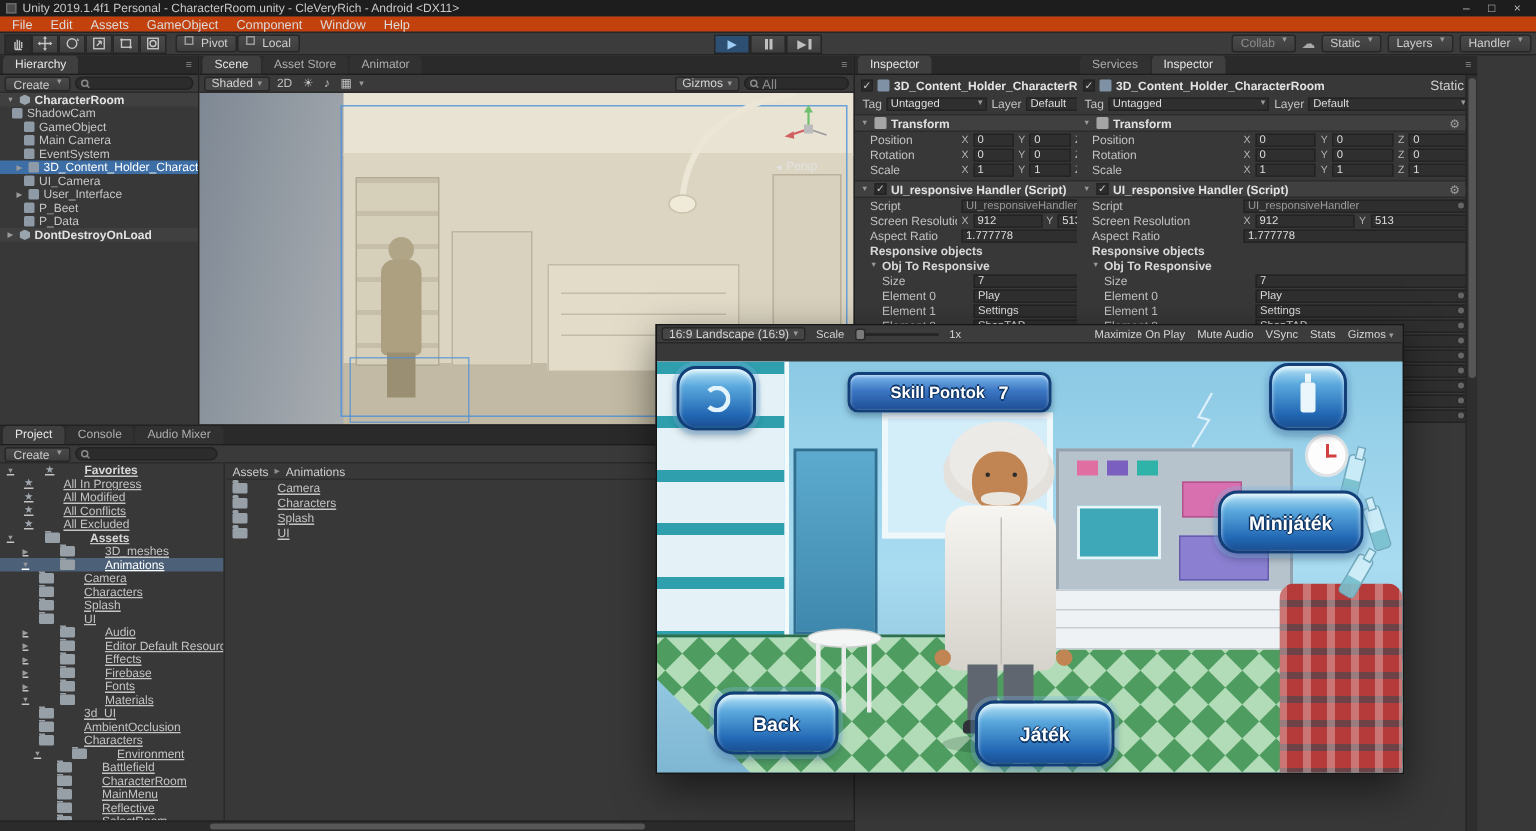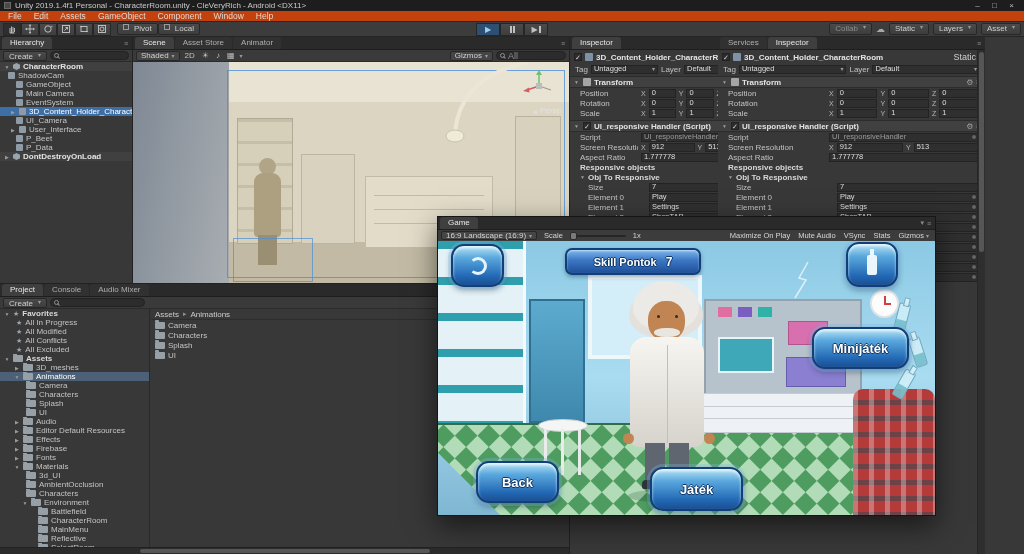--- a/index.html
+++ b/index.html
@@ -65,21 +65,21 @@
 .sc-cab{position:absolute;left:168px;top:92px;width:54px;height:90px;background:#d9d2be;border:1px solid #bdb59f;}
 .sc-desk{position:absolute;left:232px;top:114px;width:128px;height:72px;background:#e3dcc9;border:1px solid #c3bba5;}
 .sc-desk::after{content:"";position:absolute;left:8px;right:8px;top:18px;height:1px;background:#c3bba5;box-shadow:0 14px 0 #c3bba5,0 28px 0 #c3bba5;}
 .sc-door{position:absolute;left:382px;top:54px;width:46px;height:134px;background:#d8d1bd;border:1px solid #bab29c;}
 .sc-charhead{position:absolute;left:126px;top:96px;width:17px;height:17px;border-radius:50%;background:#b1a588;}
 .sc-charbody{position:absolute;left:121px;top:111px;width:27px;height:64px;border-radius:9px 9px 4px 4px;background:#aca081;}
 .sc-charlegs{position:absolute;left:125px;top:173px;width:19px;height:30px;background:#9a8f72;}
 .sc-select{position:absolute;left:94px;top:8px;width:338px;height:208px;border:1px solid rgba(74,144,217,.8);}
 .sc-select2{position:absolute;left:100px;top:176px;width:80px;height:44px;border:1px solid rgba(74,144,217,.7);}
 .gizmo{position:absolute;right:12px;top:6px;width:36px;height:36px;}
-.persp{position:absolute;right:8px;top:44px;color:#e2e2e2;font-size:8px;display:flex;gap:2px;align-items:flex-end;}
+.persp{position:absolute;right:24px;top:44px;color:#e2e2e2;font-size:8px;display:flex;gap:2px;align-items:flex-end;}
 
 
 .inspA{left:570px;top:37px;width:187px;height:517px;}
 .inspB{left:718px;top:37px;width:267px;height:517px;border-right:none;}
 .ins-head{display:flex;align-items:center;gap:3px;height:14px;padding:0 4px;}
 .cb{width:8px;height:8px;background:#2c2c2c;border:1px solid #222;flex:none;display:flex;align-items:center;justify-content:center;color:#d0d0d0;font-size:7px;line-height:7px;}
 .gicon{width:8px;height:8px;background:#7f91a5;border-radius:1px;flex:none;}
 .iname{font-weight:bold;color:#e4e4e4;font-size:8px;overflow:hidden;white-space:nowrap;flex:1;}
 .staticdd{display:flex;align-items:center;gap:2px;color:#cfcfcf;flex:none;}
 .irow{display:flex;align-items:center;gap:3px;height:10px;padding:0 5px 0 10px;font-size:8px;color:#c2c2c2;white-space:nowrap;}
@@ -98,21 +98,21 @@
 .boldlbl{font-weight:bold;color:#d8d8d8;}
 .picker{width:6px;height:6px;border-radius:50%;background:#666;border:1px solid #2a2a2a;flex:none;margin-left:auto;}
 .vscroll{position:absolute;right:0;top:13px;bottom:0;width:8px;background:#2e2e2e;border-left:1px solid #262626;}
 .vthumb{position:absolute;left:1px;right:1px;top:2px;height:200px;background:#565656;border-radius:3px;}
 .inspA .vthumb{height:140px;}
 
 
 .project{left:0;top:283px;width:570px;height:271px;border-top:1px solid #222;}
 .ptree{position:absolute;left:0;top:25px;width:150px;bottom:7px;border-right:1px solid #292929;overflow:hidden;}
 .pcontent{position:absolute;left:151px;top:25px;right:0;bottom:7px;overflow:hidden;}
-.prow{height:9px;display:flex;align-items:center;gap:3px;padding-left:4px;font-size:8px;color:#c4c4c4;white-space:nowrap;overflow:hidden;}
+.prow{height:9px;display:flex;align-items:center;gap:20px;padding-left:4px;font-size:8px;color:#c4c4c4;white-space:nowrap;overflow:hidden;text-decoration:underline;}
 .prow .arr{width:6px;font-size:5px;color:#9a9a9a;text-align:center;flex:none;}
 .prow.sel{background:#4c6077;color:#fff;}
 .star{color:#9fa6ad;font-size:7px;flex:none;line-height:7px;}
 .fold{width:10px;height:7px;background:#97a0a7;border-radius:1px;position:relative;flex:none;}
 .fold::before{content:"";position:absolute;top:-2px;left:0;width:4px;height:2px;background:#97a0a7;border-radius:1px 1px 0 0;}
 .crumbbar{height:11px;display:flex;align-items:center;gap:4px;padding:0 4px;border-bottom:1px solid #2d2d2d;color:#cccccc;font-size:8px;}
 .crumb-sep{color:#8e8e8e;font-size:7px;}
 .hscroll{position:absolute;left:0;right:0;bottom:0;height:7px;background:#2b2b2b;border-top:1px solid #222;}
 .hthumb{position:absolute;left:140px;width:290px;top:1px;height:4px;background:#575757;border-radius:2px;}
 
@@ -266,21 +266,21 @@
       <span class="cloud">☁</span>
       <span class="btn">
           <span>Static</span>
           <span class="car">▾</span>
         </span>
       <span class="btn">
           <span>Layers</span>
           <span class="car">▾</span>
         </span>
       <span class="btn">
-          <span>Asset</span>
+          <span>Handler</span>
           <span class="car">▾</span>
         </span>
     </div>
   </div>
 
   <div class="panel hierarchy">
     <div class="tabbar">
       <span class="tab active">Hierarchy</span>
       <span class="panel-icons">
           <span>≡</span>
@@ -899,27 +899,20 @@
           <span>UI</span>
         </div>
     </div>
 
     <div class="hscroll">
         <div class="hthumb"></div>
       </div>
   </div>
 
   <div class="gamewin">
-    <div class="tabbar">
-      <span class="tab active">Game</span>
-      <span class="panel-icons">
-          <span>▾</span>
-          <span>≡</span>
-        </span>
-    </div>
     <div class="gtoolbar">
       <span class="ddfld" style="height:9px">
           <span>16:9 Landscape (16:9)</span>
           <span class="car">▾</span>
         </span>
       <span class="gflat">Scale</span>
       <span class="slider">
           <span class="sthumb"></span>
         </span>
       <span class="gflat">1x</span>

